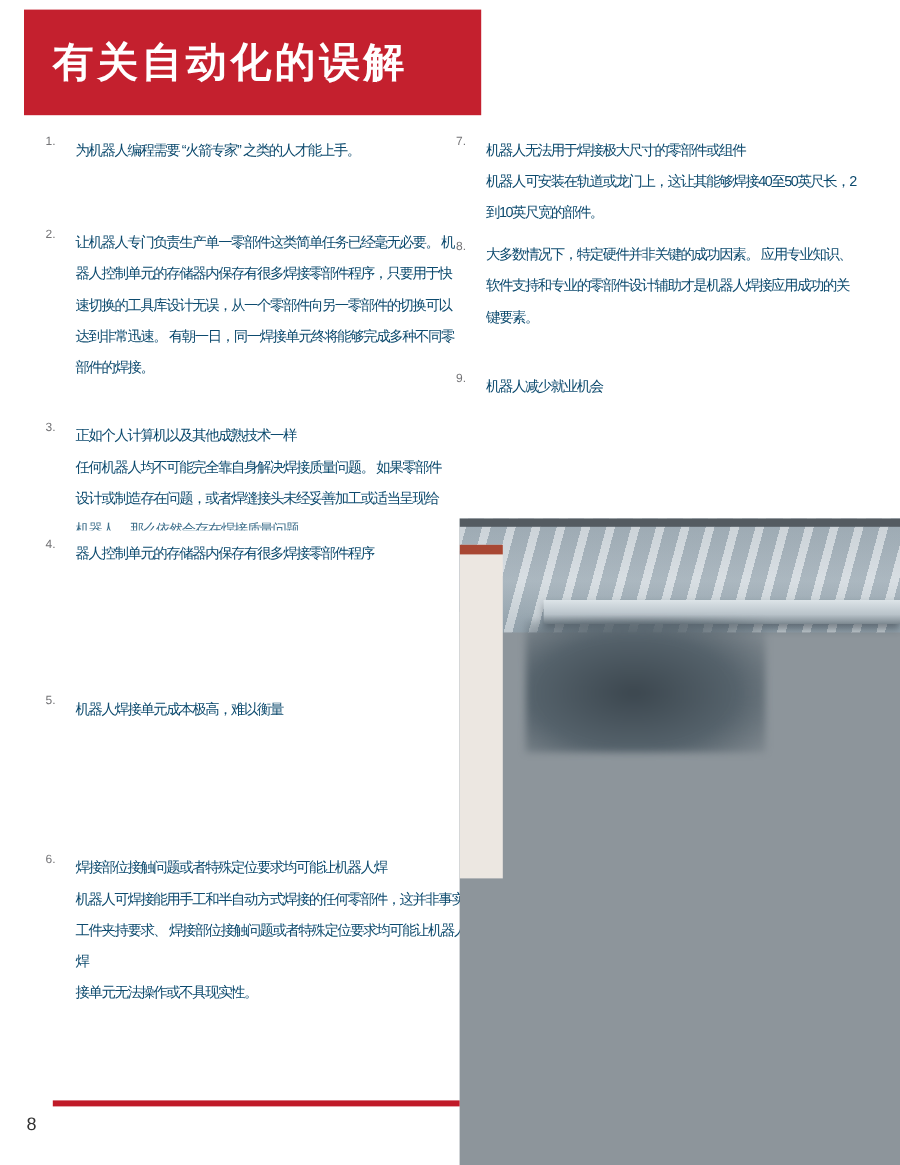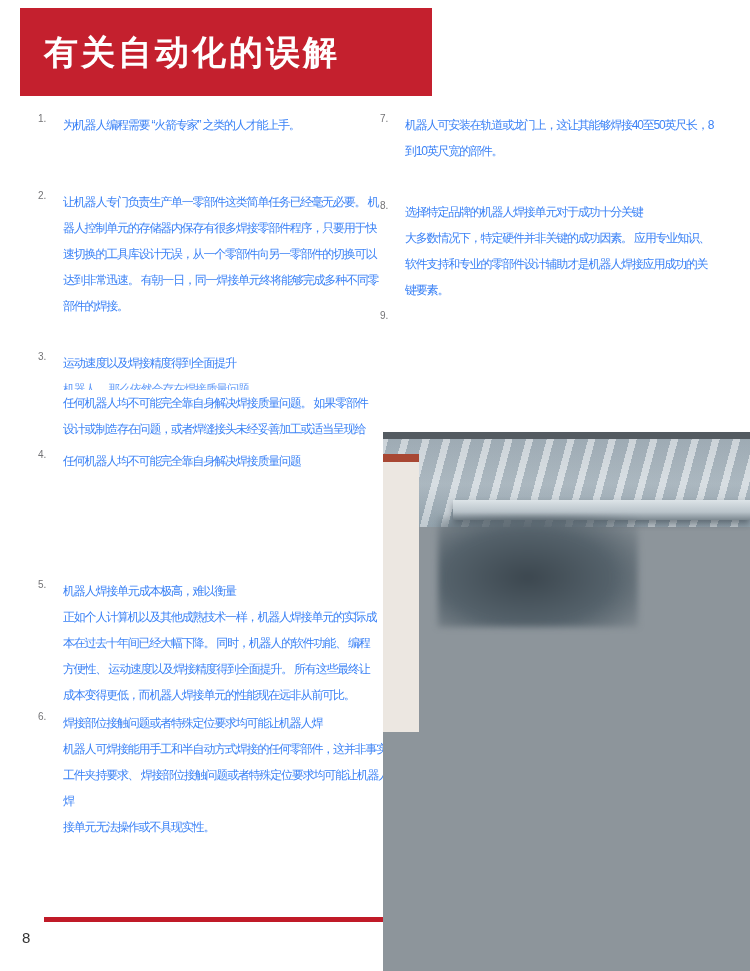--- a/index.html
+++ b/index.html
@@ -2,40 +2,40 @@
 <html><head>
 <meta charset="utf-8">
 <style>
   html,body{margin:0;padding:0;background:#ffffff;}
   .page{
     position:relative;width:750px;height:971px;background:#ffffff;overflow:hidden;
     font-family:"Liberation Sans","DejaVu Sans",sans-serif;color:#3b3b3d;
   }
   
   .banner{
-    position:absolute;left:20px;top:8px;width:412px;height:88px;
+    position:absolute;left:20px;top:8px;width:381px;height:88px;
     background:#c4202e;display:flex;align-items:center;
   }
   .banner h1{
     margin:0 0 0 24px;font-size:34px;font-weight:bold;color:#ffffff;
     letter-spacing:3px;line-height:1;white-space:nowrap;
   }
   
   .col{position:absolute;top:0;}
   .col-left{left:38px;width:360px;}
   .col-right{left:380px;width:345px;}
   .item{position:absolute;display:flex;align-items:flex-start;}
   .num{
     flex:0 0 25px;font-size:10px;color:#737376;padding-top:1px;
     letter-spacing:0;
   }
   .itext{flex:1;}
   .heading,.body{
     font-size:12px;line-height:26px;letter-spacing:-1.2px;
-    white-space:pre-line;color:#3b82f6;
+    white-space:pre-line;color:#0c4a6e;
   }
   .clipped{
     height:14px;overflow:hidden;opacity:.8;
   }
   
   .i1{top:112px;} .i2{top:189px;} .i3{top:350px;}
   .i4{top:448px;} .i5{top:578px;} .i6{top:710px;}
   .i7{top:112px;} .i8{top:199px;} .i9{top:309px;}
   
   .footer-line{
@@ -176,73 +176,70 @@
         <div class="body">让机器人专门负责生产单一零部件这类简单任务已经毫无必要。 机
 器人控制单元的存储器内保存有很多焊接零部件程序，只要用于快
 速切换的工具库设计无误，从一个零部件向另一零部件的切换可以
 达到非常迅速。 有朝一日，同一焊接单元终将能够完成多种不同零
 部件的焊接。</div>
       </div>
     </div>
     <div class="item i3">
       <span class="num">3.</span>
       <div class="itext">
-        <div class="heading">运动速度以及焊接精度得到全面提升</div>
-        <div class="body clipped">机器人， 那么依然会存在焊接质量问题</div>
+        <div class="heading">正如个人计算机以及其他成熟技术一样</div>
         <div class="body">任何机器人均不可能完全靠自身解决焊接质量问题。 如果零部件
 设计或制造存在问题，或者焊缝接头未经妥善加工或适当呈现给</div>
+        <div class="body clipped">机器人， 那么依然会存在焊接质量问题</div>
       </div>
     </div>
     <div class="item i4">
       <span class="num">4.</span>
       <div class="itext">
-        <div class="heading">任何机器人均不可能完全靠自身解决焊接质量问题</div>
+        <div class="heading">器人控制单元的存储器内保存有很多焊接零部件程序</div>
       </div>
     </div>
     <div class="item i5">
       <span class="num">5.</span>
       <div class="itext">
         <div class="heading">机器人焊接单元成本极高，难以衡量</div>
-        <div class="body">正如个人计算机以及其他成熟技术一样，机器人焊接单元的实际成
-本在过去十年间已经大幅下降。 同时，机器人的软件功能、 编程
-方便性、 运动速度以及焊接精度得到全面提升。 所有这些最终让
-成本变得更低，而机器人焊接单元的性能现在远非从前可比。</div>
       </div>
     </div>
     <div class="item i6">
       <span class="num">6.</span>
       <div class="itext">
         <div class="heading">焊接部位接触问题或者特殊定位要求均可能让机器人焊</div>
         <div class="body">机器人可焊接能用手工和半自动方式焊接的任何零部件，这并非事实。
 工件夹持要求、 焊接部位接触问题或者特殊定位要求均可能让机器人焊
 接单元无法操作或不具现实性。</div>
       </div>
     </div>
   </div>
 
   <div class="col col-right">
     <div class="item i7">
       <span class="num">7.</span>
       <div class="itext">
-        <div class="body">机器人可安装在轨道或龙门上，这让其能够焊接40至50英尺长，8
+        <div class="heading">机器人无法用于焊接极大尺寸的零部件或组件</div>
+        <div class="body">机器人可安装在轨道或龙门上，这让其能够焊接40至50英尺长，2
 到10英尺宽的部件。</div>
       </div>
     </div>
     <div class="item i8">
       <span class="num">8.</span>
       <div class="itext">
-        <div class="heading">选择特定品牌的机器人焊接单元对于成功十分关键</div>
         <div class="body">大多数情况下，特定硬件并非关键的成功因素。 应用专业知识、
 软件支持和专业的零部件设计辅助才是机器人焊接应用成功的关
 键要素。</div>
       </div>
     </div>
     <div class="item i9">
       <span class="num">9.</span>
       <div class="itext">
+        <div class="heading">机器人减少就业机会</div>
       </div>
     </div>
   </div>
 
   <div class="photo">
     <div class="ph-ceiling"></div>
     <div class="ph-topstrip"></div>
     <div class="ph-beam"></div>
     <div class="ph-darkzone"></div>
     <div class="ph-wall"></div>

